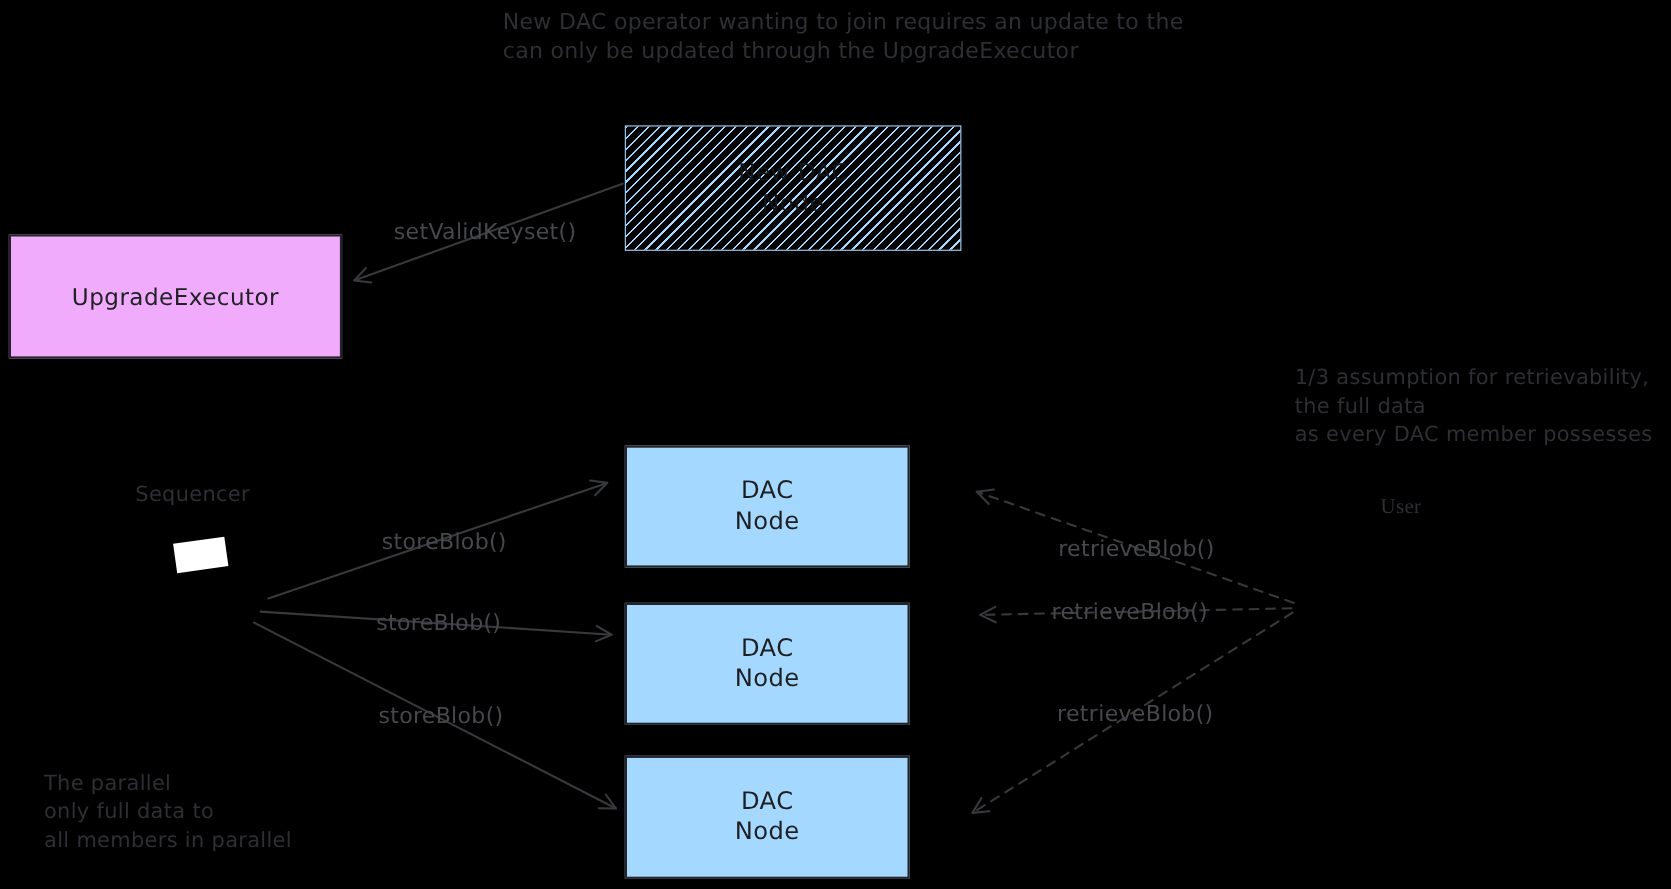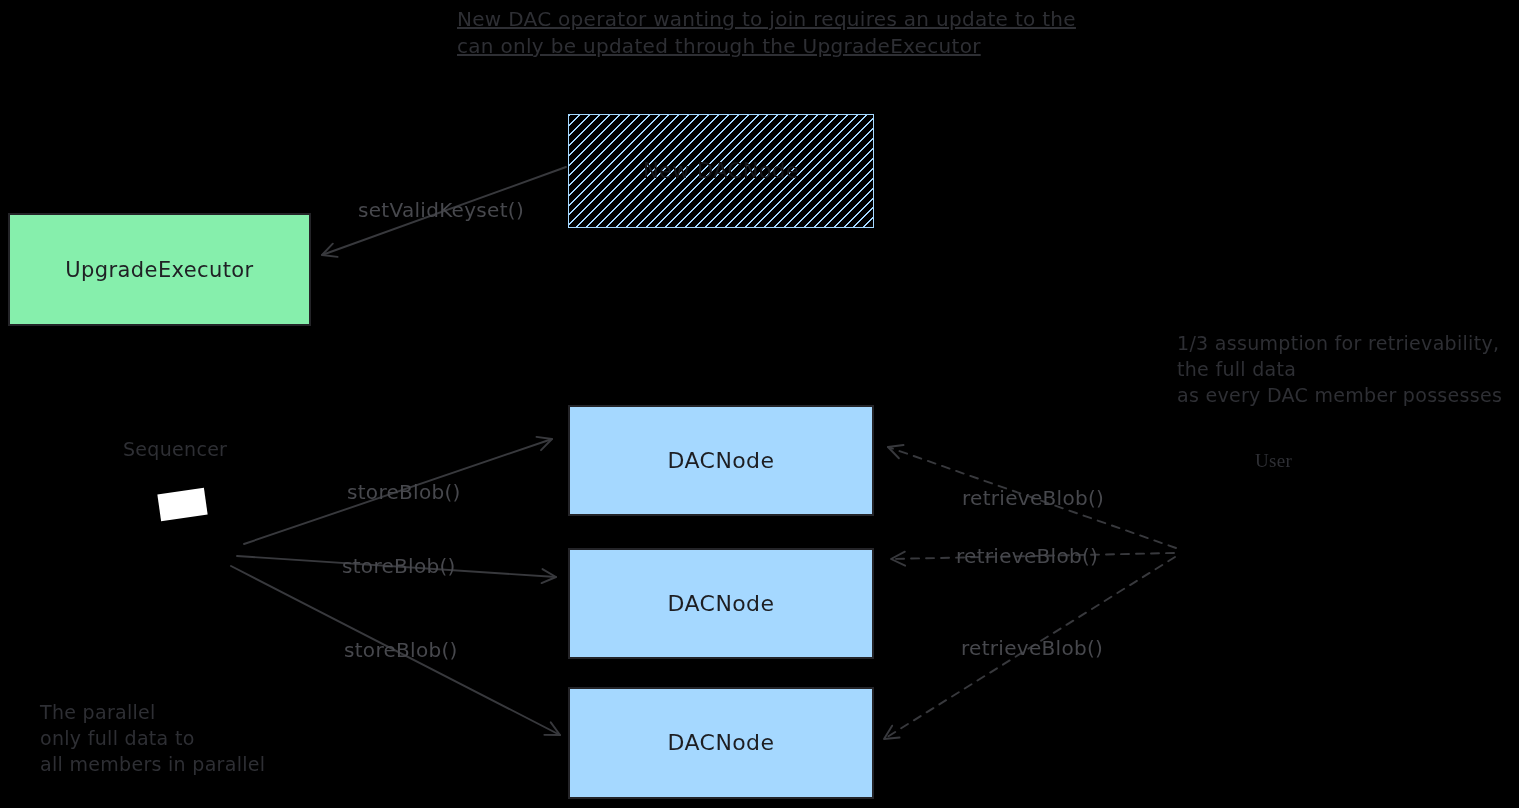--- a/index.html
+++ b/index.html
@@ -20,21 +20,21 @@
   .abs { position: absolute; }
 
   
   .note {
     color: #2e2f34;
     font-size: 20px;
     line-height: 27px;
     letter-spacing: 0.3px;
     white-space: nowrap;
   }
-  #note-keyset        { left: 457px; top: 6px; text-decoration: underline; }
+  #note-keyset        { left: 457px; top: 6px; }
   #note-retrievability{ left: 1177px; top: 330px; font-size: 19px; line-height: 26px; }
   #note-parallel      { left: 40px;  top: 699px; font-size: 19px; line-height: 26px; }
 
   
   .actor-label {
     color: #2e2f34;
     font-size: 19px;
     letter-spacing: 0.3px;
     white-space: nowrap;
   }
@@ -54,38 +54,38 @@
   #label-storeblob-3    { left: 344px; top: 638px; }
   #label-retrieveblob-1 { left: 962px; top: 486px; }
   #label-retrieveblob-2 { left: 956px; top: 544px; }
   #label-retrieveblob-3 { left: 961px; top: 636px; }
 
   
   .box {
     position: absolute;
     box-sizing: border-box;
     display: flex;
-    flex-direction: row;
+    flex-direction: column;
     align-items: center;
     justify-content: center;
     border: 2px solid #242428;
   }
   .box .bl {
     font-size: 22px;
     line-height: 28px;
     color: #1d1e22;
     letter-spacing: 0.4px;
     white-space: nowrap;
   }
   #box-upgrade-executor {
     left: 8px; top: 213px; width: 303px; height: 113px;
-    background: #86efac;
+    background: #f0abfc;
   }
   #box-upgrade-executor .bl { font-size: 21px; color: #202125; }
-  .dac-box { left: 568px; width: 306px; background: #a5d8ff; }
+  .dac-box { left: 568px; width: 259px; background: #a5d8ff; }
   #box-dac-1 { top: 405px; height: 111px; }
   #box-dac-2 { top: 548px; height: 111px; }
   #box-dac-3 { top: 687px; height: 112px; }
 
   
   #box-new-dac-node {
     left: 568px; top: 114px; width: 306px; height: 114px;
     border: 1.5px solid #a5d8ff;
     background: repeating-linear-gradient(
       135deg,

